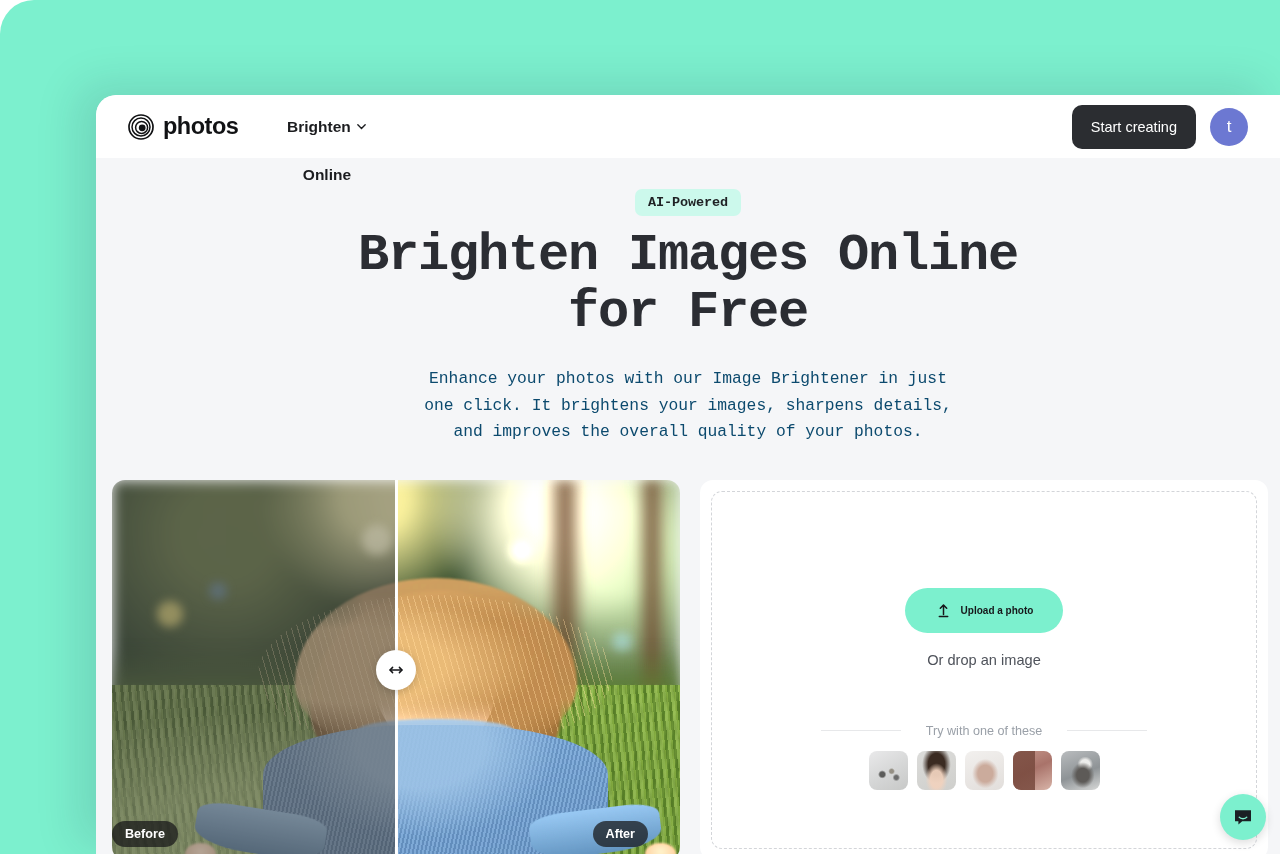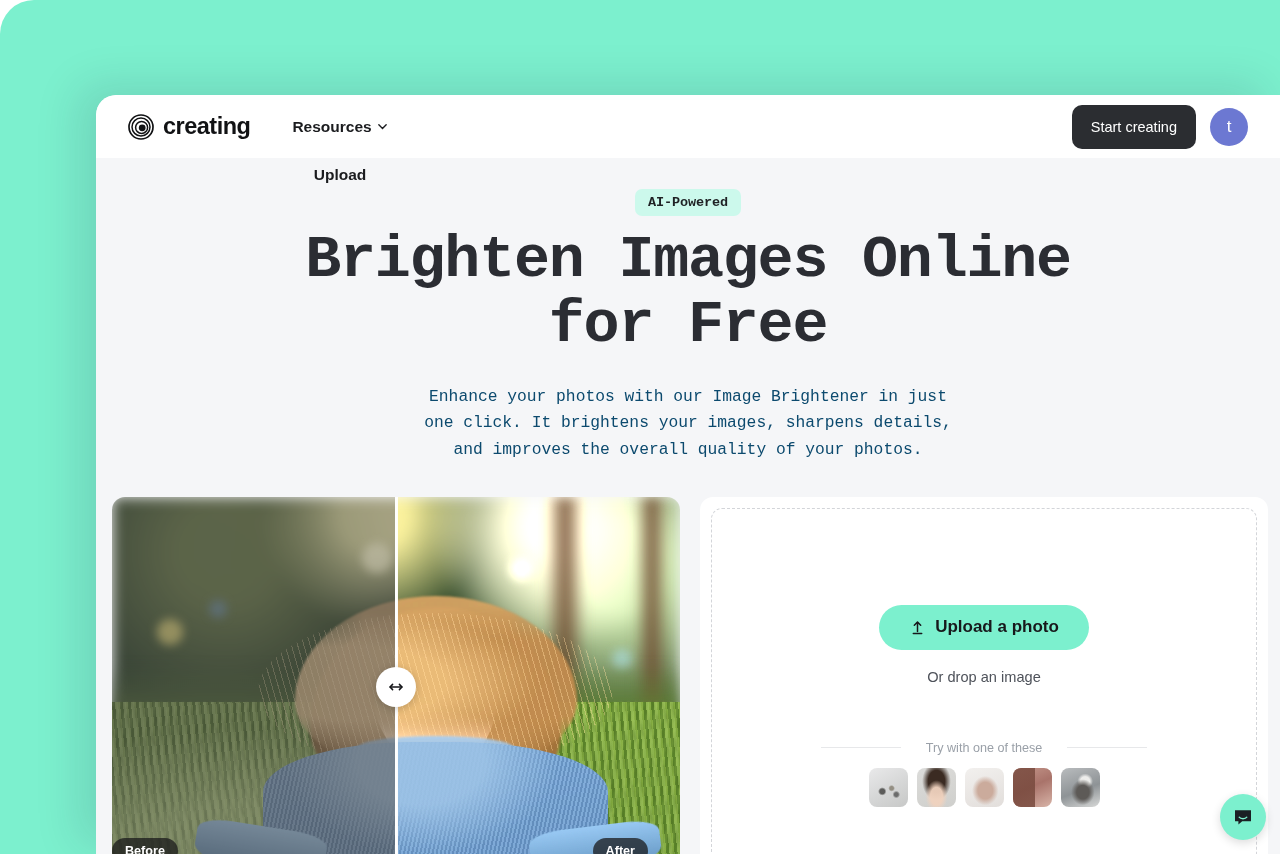--- a/index.html
+++ b/index.html
@@ -117,21 +117,21 @@
     background: #ccf9ec;
     color: #1f2124;
     font-size: 13.5px;
     font-weight: 700;
     border-radius: 7px;
     padding: 6px 13px;
     letter-spacing: -.1px;
   }
   #hero-title {
     margin-top: 12px;
-    font-size: 60px;
+    font-size: 52px;
     line-height: 1.09;
     font-weight: 700;
     color: #2b2d33;
     letter-spacing: -1.2px;
   }
   #hero-sub {
     margin: 25px auto 0;
     width: 528px;
     font-size: 16.3px;
     line-height: 1.62;
@@ -348,21 +348,21 @@
     align-items: center;
   }
   #upload-btn {
     margin-top: 96px;
     background: #7cf0ce;
     color: #17181b;
     border: none;
     border-radius: 27px;
     height: 45px;
     padding: 0 30px;
-    font-size: 17px;
+    font-size: 10px;
     font-weight: 700;
     font-family: "Liberation Sans", sans-serif;
     display: flex; align-items: center; gap: 9px;
     cursor: pointer;
   }
   #drop-hint {
     margin-top: 19px;
     font-size: 14.6px;
     color: #4e525a;
   }
@@ -448,38 +448,38 @@
 
     <header id="site-header">
 
       <div class="brand">
         <svg class="brand-mark" viewBox="0 0 26 26">
           <circle cx="13" cy="13" r="12" fill="none" stroke="#111214" stroke-width="1.7"></circle>
           <circle cx="13" cy="13" r="9" fill="none" stroke="#111214" stroke-width="1.5"></circle>
           <circle cx="13.6" cy="13.4" r="6" fill="none" stroke="#111214" stroke-width="1.5"></circle>
           <circle cx="14.2" cy="13.8" r="3.4" fill="#111214"></circle>
         </svg>
-        <span class="brand-name">creating</span>
+        <span class="brand-name">photos</span>
       </div>
 
       <nav class="main-nav">
         <div class="nav-item">
           <span>Free Tools</span>
           <svg class="chev" viewBox="0 0 12 12">
             <path d="M2 4.2 L6 8.2 L10 4.2" fill="none" stroke="#1b1c1f" stroke-width="1.5" stroke-linecap="round"></path>
           </svg>
         </div>
         <div class="nav-item">
-          <span>Resources</span>
+          <span>Brighten</span>
           <svg class="chev" viewBox="0 0 12 12">
             <path d="M2 4.2 L6 8.2 L10 4.2" fill="none" stroke="#1b1c1f" stroke-width="1.5" stroke-linecap="round"></path>
           </svg>
         </div>
         <div class="nav-item">
-          <span>Upload</span>
+          <span>Online</span>
         </div>
       </nav>
 
       <div class="header-right">
         <button id="start-creating">Start creating</button>
         <div id="avatar">t</div>
       </div>
     </header>
 
     <section id="hero">

